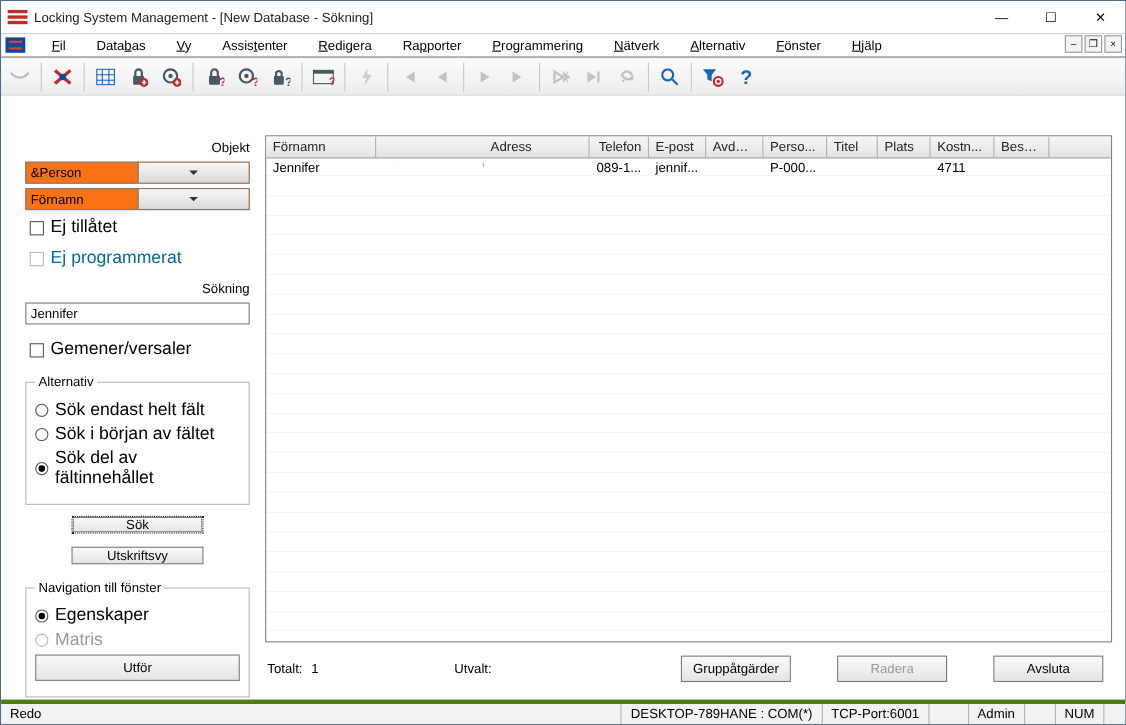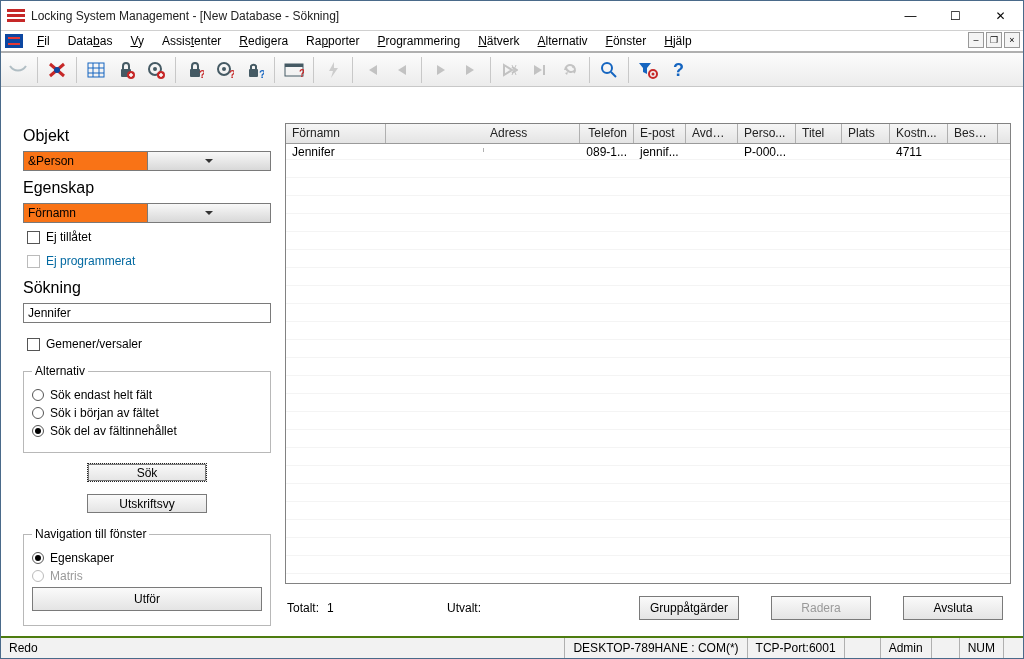--- a/index.html
+++ b/index.html
@@ -50,21 +50,21 @@
     width:16px; height:16px; border:1px solid #999;
     font-size:9px; line-height:14px; text-align:center;
     background:#f4f4f4;
   }
   
   .menubar {
     height: 22px;
     display:flex;
     align-items:center;
     padding: 0 4px;
-    gap: 2px;
+    gap: 12px;
     border-bottom: 2px solid #b0b0b0;
   }
   .menu-icon { width:18px; display:inline-flex; margin-right:4px; }
   .menu-icon .s { width:18px; height:14px; background:#0d47a1;
     position:relative; }
   .menu-icon .s::before, .menu-icon .s::after {
     content:""; position:absolute; left:3px; right:3px; height:2px; background:#e53935;
   }
   .menu-icon .s::before{ top:3px;} .menu-icon .s::after{ bottom:3px;}
   .menuitem { padding: 0 8px; cursor: default; }
@@ -90,41 +90,41 @@
   .client {
     flex:1; display:flex; gap:14px; padding: 36px 12px 8px 22px;
     background:#fff;
     overflow:hidden;
   }
   .left-panel {
     width: 248px;
     display:flex; flex-direction:column;
     gap: 4px;
   }
-  .lbl { font-size:16px; margin-bottom:2px; margin-top:4px;}
+  .lbl { font-size:12px; margin-bottom:2px; margin-top:4px;text-align:right;}
   .combo {
     display:flex; border:1px solid #7a7a7a; background:#f97316; height:21px;
   }
   .combo span { flex:1; padding:2px 4px; font-size:12px; }
   .combo .arrow { width:17px; border-left:1px solid #7a7a7a;
     background:linear-gradient(#f8f8f8,#d8d8d8);
     display:flex; align-items:center; justify-content:center;}
   .combo .arrow::after { content:""; border:4px solid transparent; border-top-color:#333; margin-top:4px;}
-  .chk { display:flex; align-items:center; gap:6px; font-size:12px; margin:3px 0 3px 4px;}
+  .chk { display:flex; align-items:center; gap:6px; font-size:16px; margin:3px 0 3px 4px;}
   .chk .box { width:13px; height:13px; border:1px solid #555; background:#fff;}
   .chk.disabled { color:#0369a1; }
   .chk.disabled .box { border-color:#bbb; }
   .txt {
     border:1px solid #7a7a7a; background:#fff; height:21px; padding:2px 4px; font-size:12px;
   }
   fieldset.group {
     border:1px solid #b8b8b8; margin:6px 0 2px 0; padding: 6px 8px 10px 8px;
   }
   fieldset.group legend { font-size:12px; padding:0 3px;}
-  .radio { display:flex; align-items:center; gap:6px; font-size:12px; margin:4px 0;}
+  .radio { display:flex; align-items:center; gap:6px; font-size:16px; margin:4px 0;}
   .radio .dot { width:12px; height:12px; border:1px solid #555; border-radius:50%; position:relative; background:#fff;}
   .radio.sel .dot::after { content:""; position:absolute; inset:2px; background:#000; border-radius:50%;}
   .radio.disabled { color:#9a9a9a;}
   .radio.disabled .dot{ border-color:#bbb;}
   .btn {
     height:24px; border:1px solid #7a7a7a;
     background:linear-gradient(#fafafa,#e4e4e4);
     font-size:12px; min-width:116px; text-align:center;
     display:flex; align-items:center; justify-content:center;
     margin: 4px auto;
@@ -153,29 +153,29 @@
     overflow:hidden; white-space:nowrap; text-overflow:ellipsis;
     border-right:1px solid transparent;
   }
   
   .c0{width:100px;} .c1{width:98px;margin-top:24px;} .c2{width:96px;}
   .c3{width:54px;text-align:right;} .c4{width:52px;} .c5{width:52px;}
   .c6{width:58px;} .c7{width:46px;} .c8{width:48px;}
   .c9{width:58px;} .c10{width:50px;}
   
   .results-footer {
-    display:flex; align-items:center; gap:20px; padding:4px 2px 8px 2px;
+    display:flex; align-items:center; gap:30px; padding:4px 2px 8px 2px;
   }
   .results-footer .info { font-size:12px; display:flex; gap:8px; width:140px;}
   .results-footer .spacer{ flex:1;}
   .results-footer .btn { margin:0 6px; min-width:100px;}
   .btn.disabled { color:#9a9a9a; }
   
   .statusbar {
-    height:22px; border-top:2px solid #4d7c0f;
+    height:22px; border-top:4px solid #4d7c0f;
     display:flex; align-items:center; font-size:12px;
     background:#f2f2f2;
   }
   .statusbar .pane { padding:0 8px; border-left:1px solid #b0b0b0; height:100%; display:flex; align-items:center;}
   .statusbar .pane:first-child{ border-left:none; flex:1;}
 </style>
 </head>
 <body>
 
 <div class="titlebar">
@@ -352,21 +352,20 @@
 
 <div class="client">
 
   <div class="left-panel">
     <div class="lbl">Objekt</div>
     <div class="combo">
       <span>&amp;Person</span>
       <span class="arrow"></span>
     </div>
 
-    <div class="lbl">Egenskap</div>
     <div class="combo">
       <span>Förnamn</span>
       <span class="arrow"></span>
     </div>
 
     <label class="chk">
       <span class="box"></span>
         <span>Ej tillåtet</span>
     </label>
     <label class="chk disabled">

